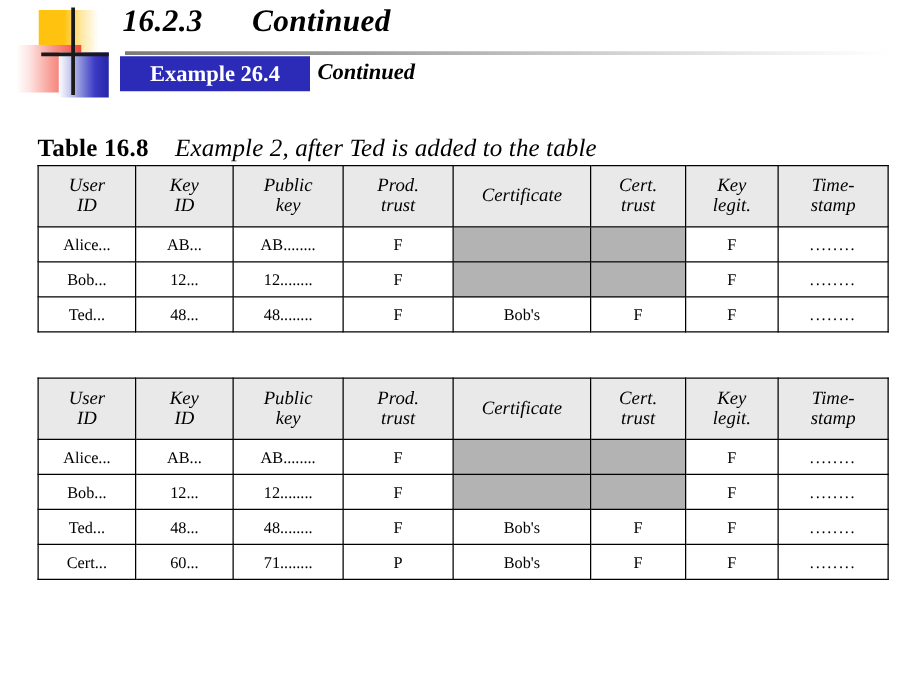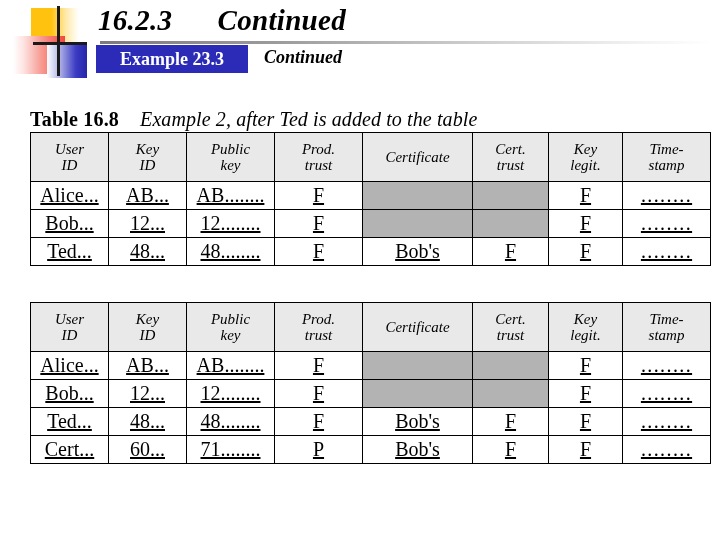--- a/index.html
+++ b/index.html
@@ -69,21 +69,21 @@
     top: 36px;
     width: 54px;
     height: 3px;
     background: #1a1a1a;
   }
 
   .slide-title {
     position: absolute;
     left: 98px;
     top: 4px;
-    font-size: 29px;
+    font-size: 25px;
     font-weight: bold;
     font-style: italic;
     color: #000000;
     white-space: pre;
     letter-spacing: 0.3px;
   }
 
   .rule-line {
     position: absolute;
     left: 100px;
@@ -109,21 +109,21 @@
     height: 28px;
     line-height: 28px;
     text-align: center;
     color: #ffffff;
     font-size: 18px;
     font-weight: bold;
     font-family: "Liberation Serif", serif;
   }
   .example-continued {
     position: absolute;
-    left: 264px;
+    left: 254px;
     top: 47px;
     font-size: 18px;
     font-weight: bold;
     font-style: italic;
     color: #000000;
   }
 
   
   .table-block {
     position: absolute;
@@ -168,22 +168,21 @@
   }
   table.pgp-table thead th {
     background: #E9E9E9;
     height: 48px;
     line-height: 1.08;
   }
   table.pgp-table tbody td {
     background: #ffffff;
     height: 27px;
     font-style: normal;
-    font-size: 20px;
-    text-decoration: underline;
+    font-size: 13px;
   }
   table.pgp-table tbody td.shaded {
     background: #B3B3B3;
   }
   td.col-user { text-align: left; padding-left: 13px; }
   .dots {
     letter-spacing: 1.4px;
     font-size: 13px;
   }
   .hdr-l1 { display: block; }
@@ -221,21 +220,21 @@
     <div class="logo-blue"></div>
     <div class="logo-vline"></div>
     <div class="logo-hline"></div>
   </div>
 
   <div class="slide-title">16.2.3      Continued</div>
 
   <div class="rule-line"></div>
 
   <div class="example-band">
-    <div class="example-band-label">Example 23.3</div>
+    <div class="example-band-label">Example 26.4</div>
   </div>
   <div class="example-continued">Continued</div>
 
 </div>
 
 <div class="table-block" id="table-block-1">
   <div class="table-caption">
     <span class="caption-label">Table 16.8</span>
     <span class="caption-text">Example 2, after Ted is added to the table</span>
   </div>

